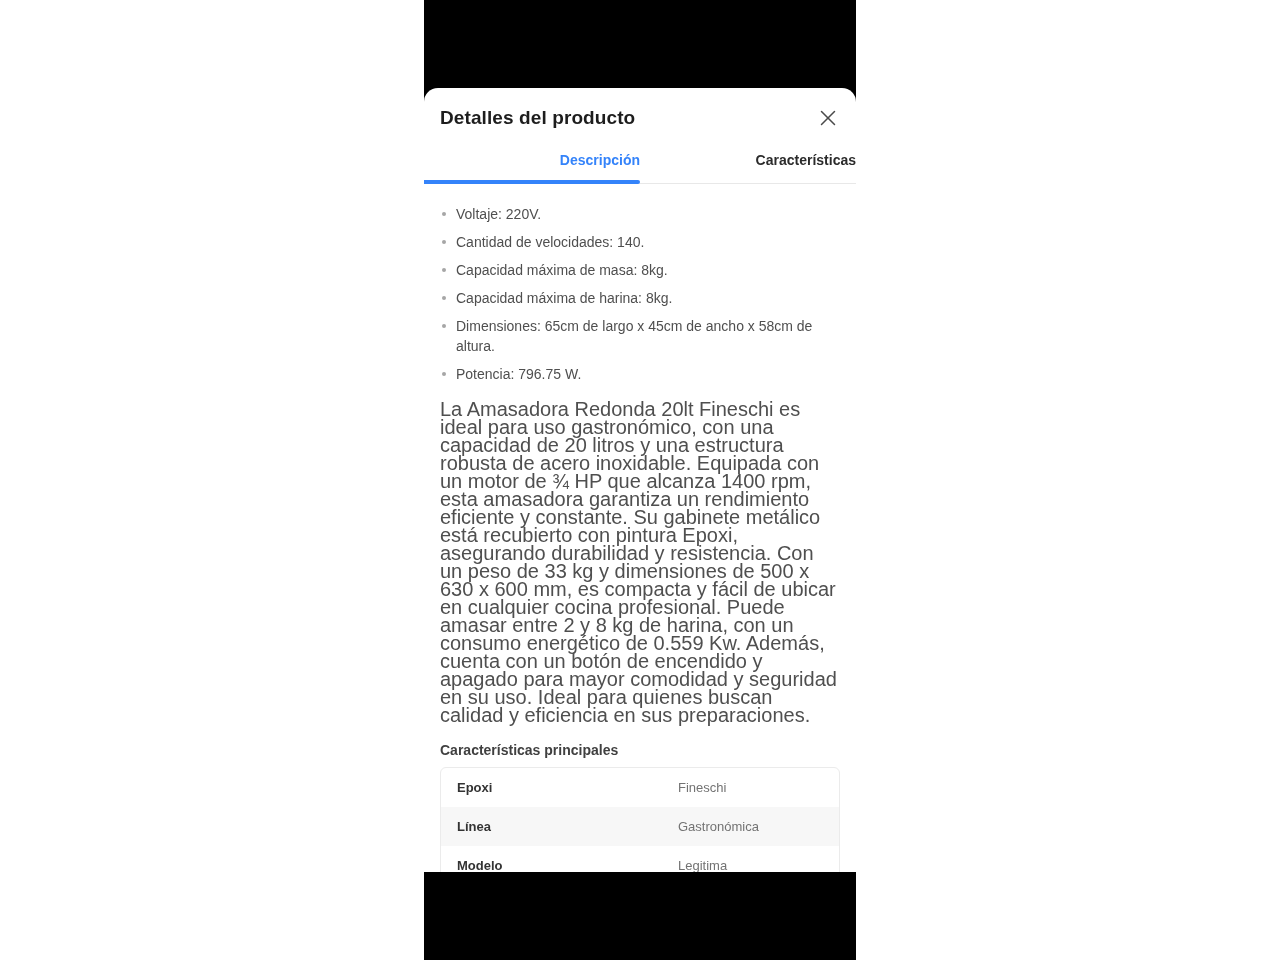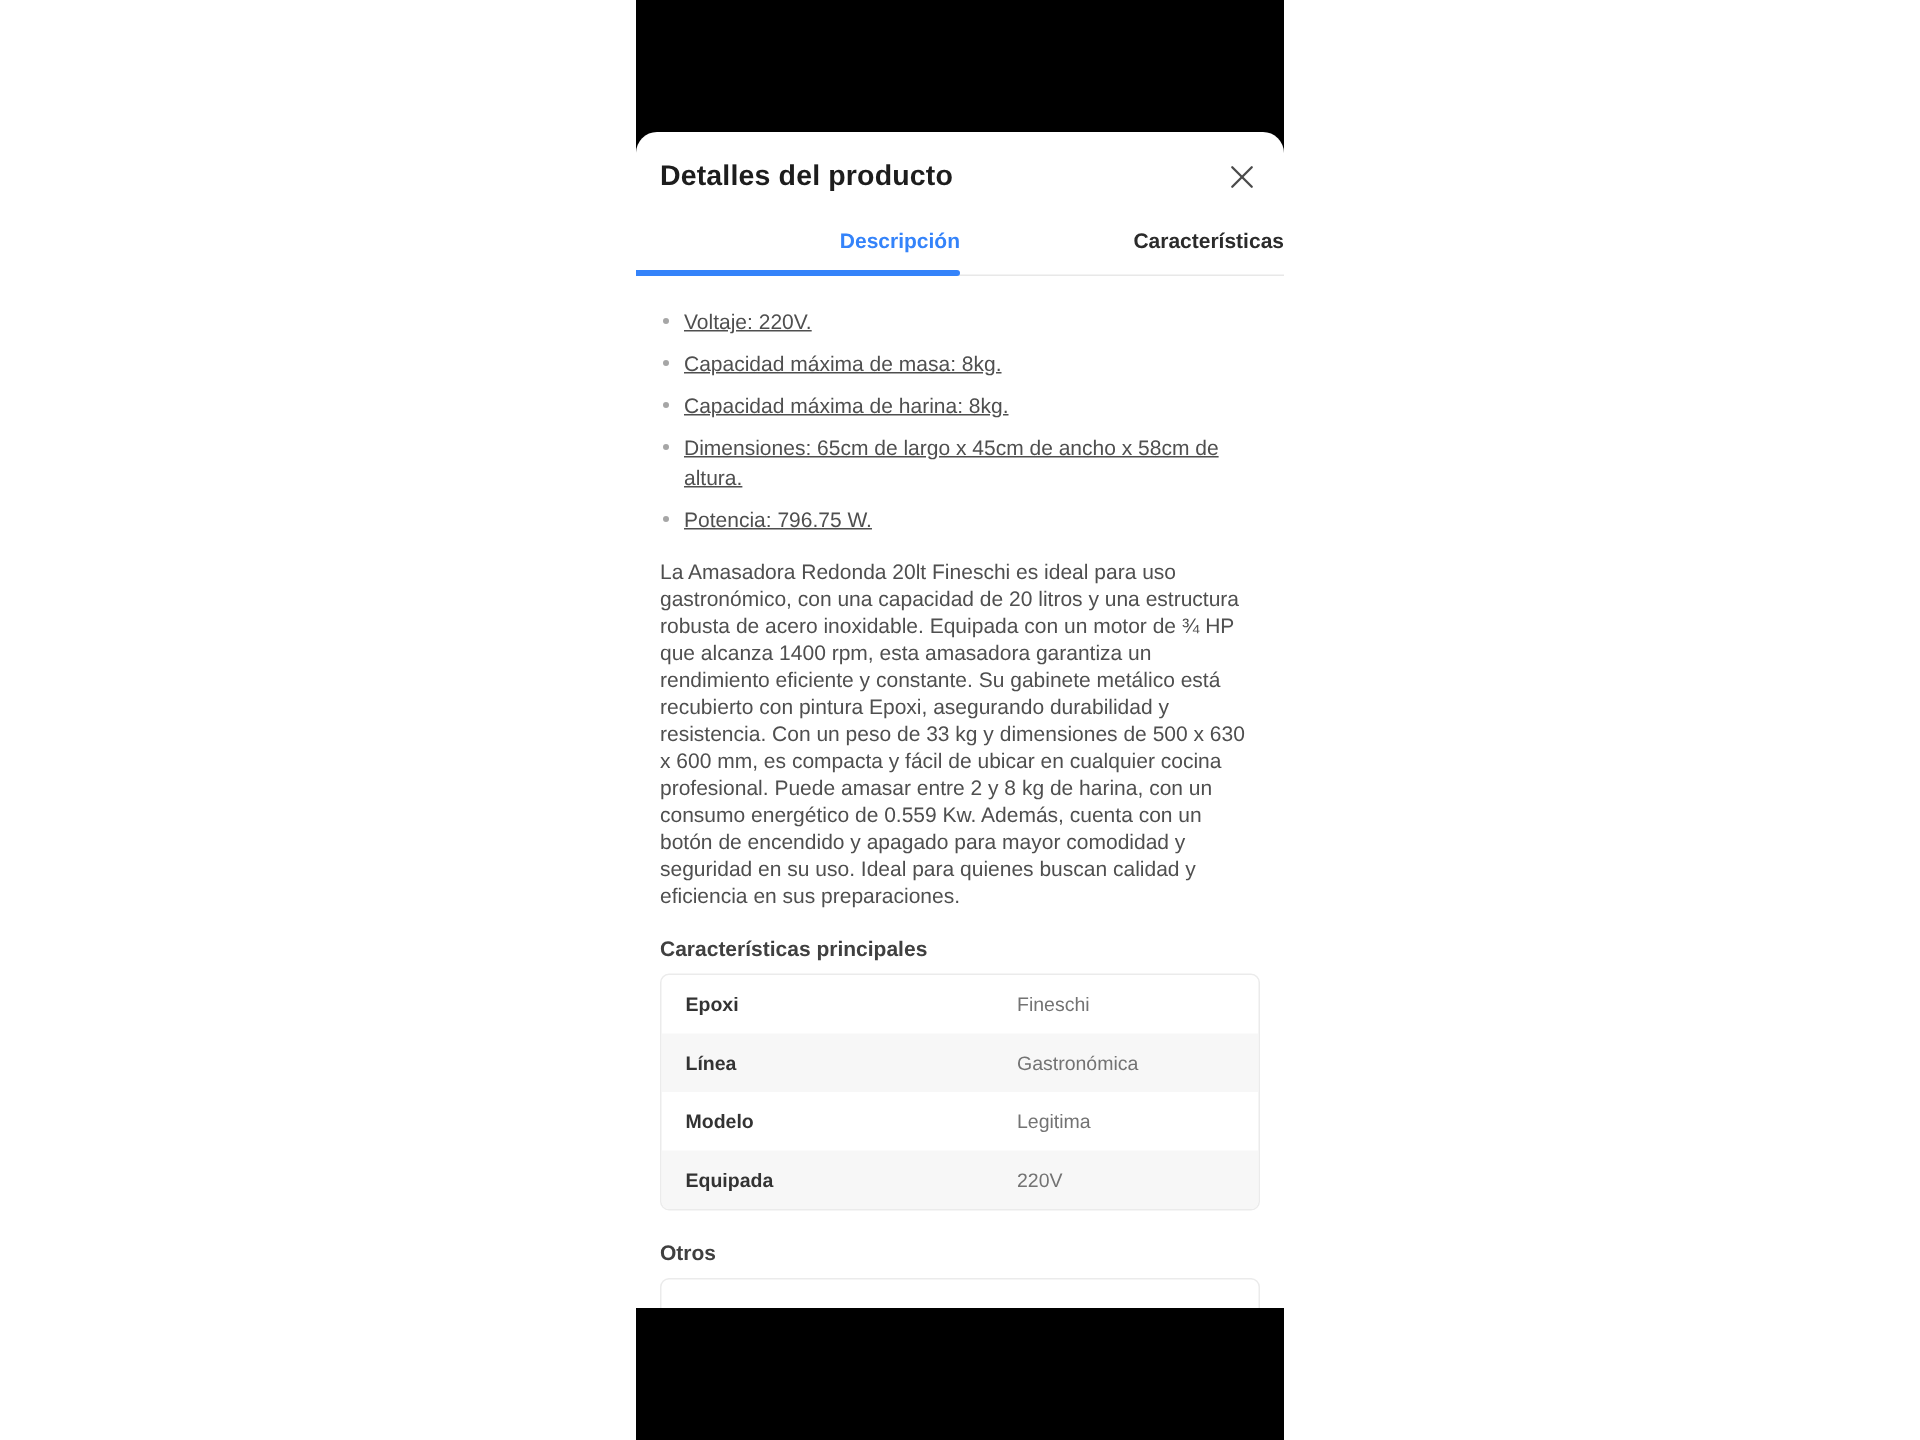--- a/index.html
+++ b/index.html
@@ -94,31 +94,30 @@
     list-style: none;
     margin: 0 0 16px 0;
   }
   .bullets li {
     position: relative;
     padding-left: 16px;
     font-size: 14px;
     line-height: 20px;
     color: #4f4f4f;
     margin-bottom: 8px;
-    text-decoration: underline;
   }
   .dot {
     position: absolute;
     left: 2px; top: 8px;
     width: 4px; height: 4px;
     border-radius: 50%;
     background: #a6a6a6;
   }
   .paragraph {
-    font-size: 14px;
+    font-size: 20px;
     line-height: 18px;
     color: #4f4f4f;
     margin: 0 0 18px 0;
   }
   .section-heading {
     font-size: 14px;
     font-weight: 700;
     color: #404040;
     line-height: 17px;
     margin: 0 0 8px 0;
@@ -182,20 +181,24 @@
 
     <div class="content">
 
       <ul class="bullets">
         <li>
           <span class="dot"></span>
           <span>Voltaje: 220V.</span>
         </li>
         <li>
           <span class="dot"></span>
+          <span>Cantidad de velocidades: 140.</span>
+        </li>
+        <li>
+          <span class="dot"></span>
           <span>Capacidad máxima de masa: 8kg.</span>
         </li>
         <li>
           <span class="dot"></span>
           <span>Capacidad máxima de harina: 8kg.</span>
         </li>
         <li>
           <span class="dot"></span>
           <span>Dimensiones: 65cm de largo x 45cm de ancho x 58cm de altura.</span>
         </li>

